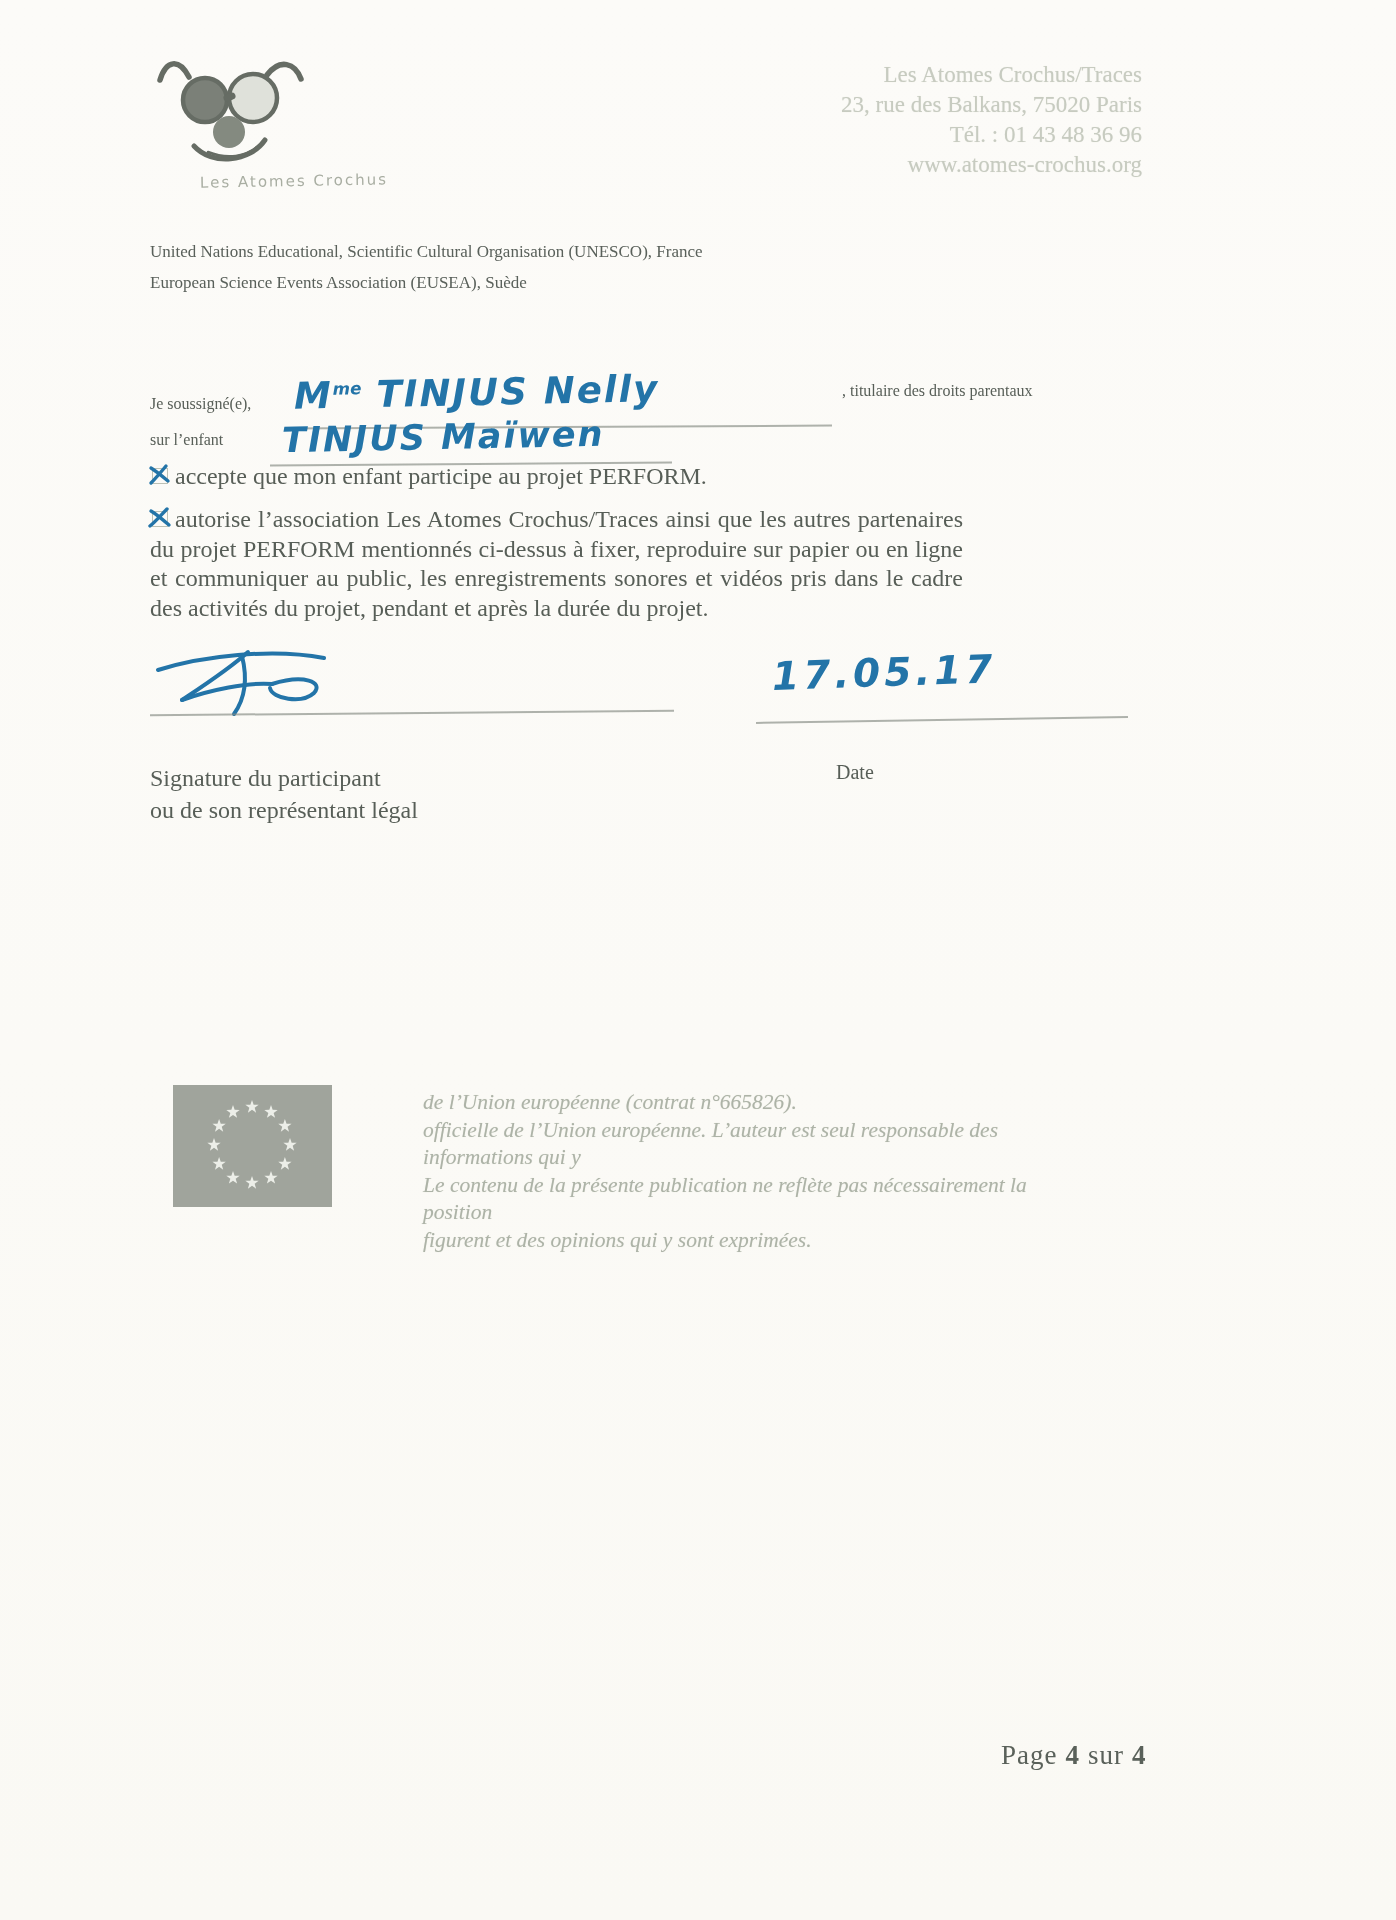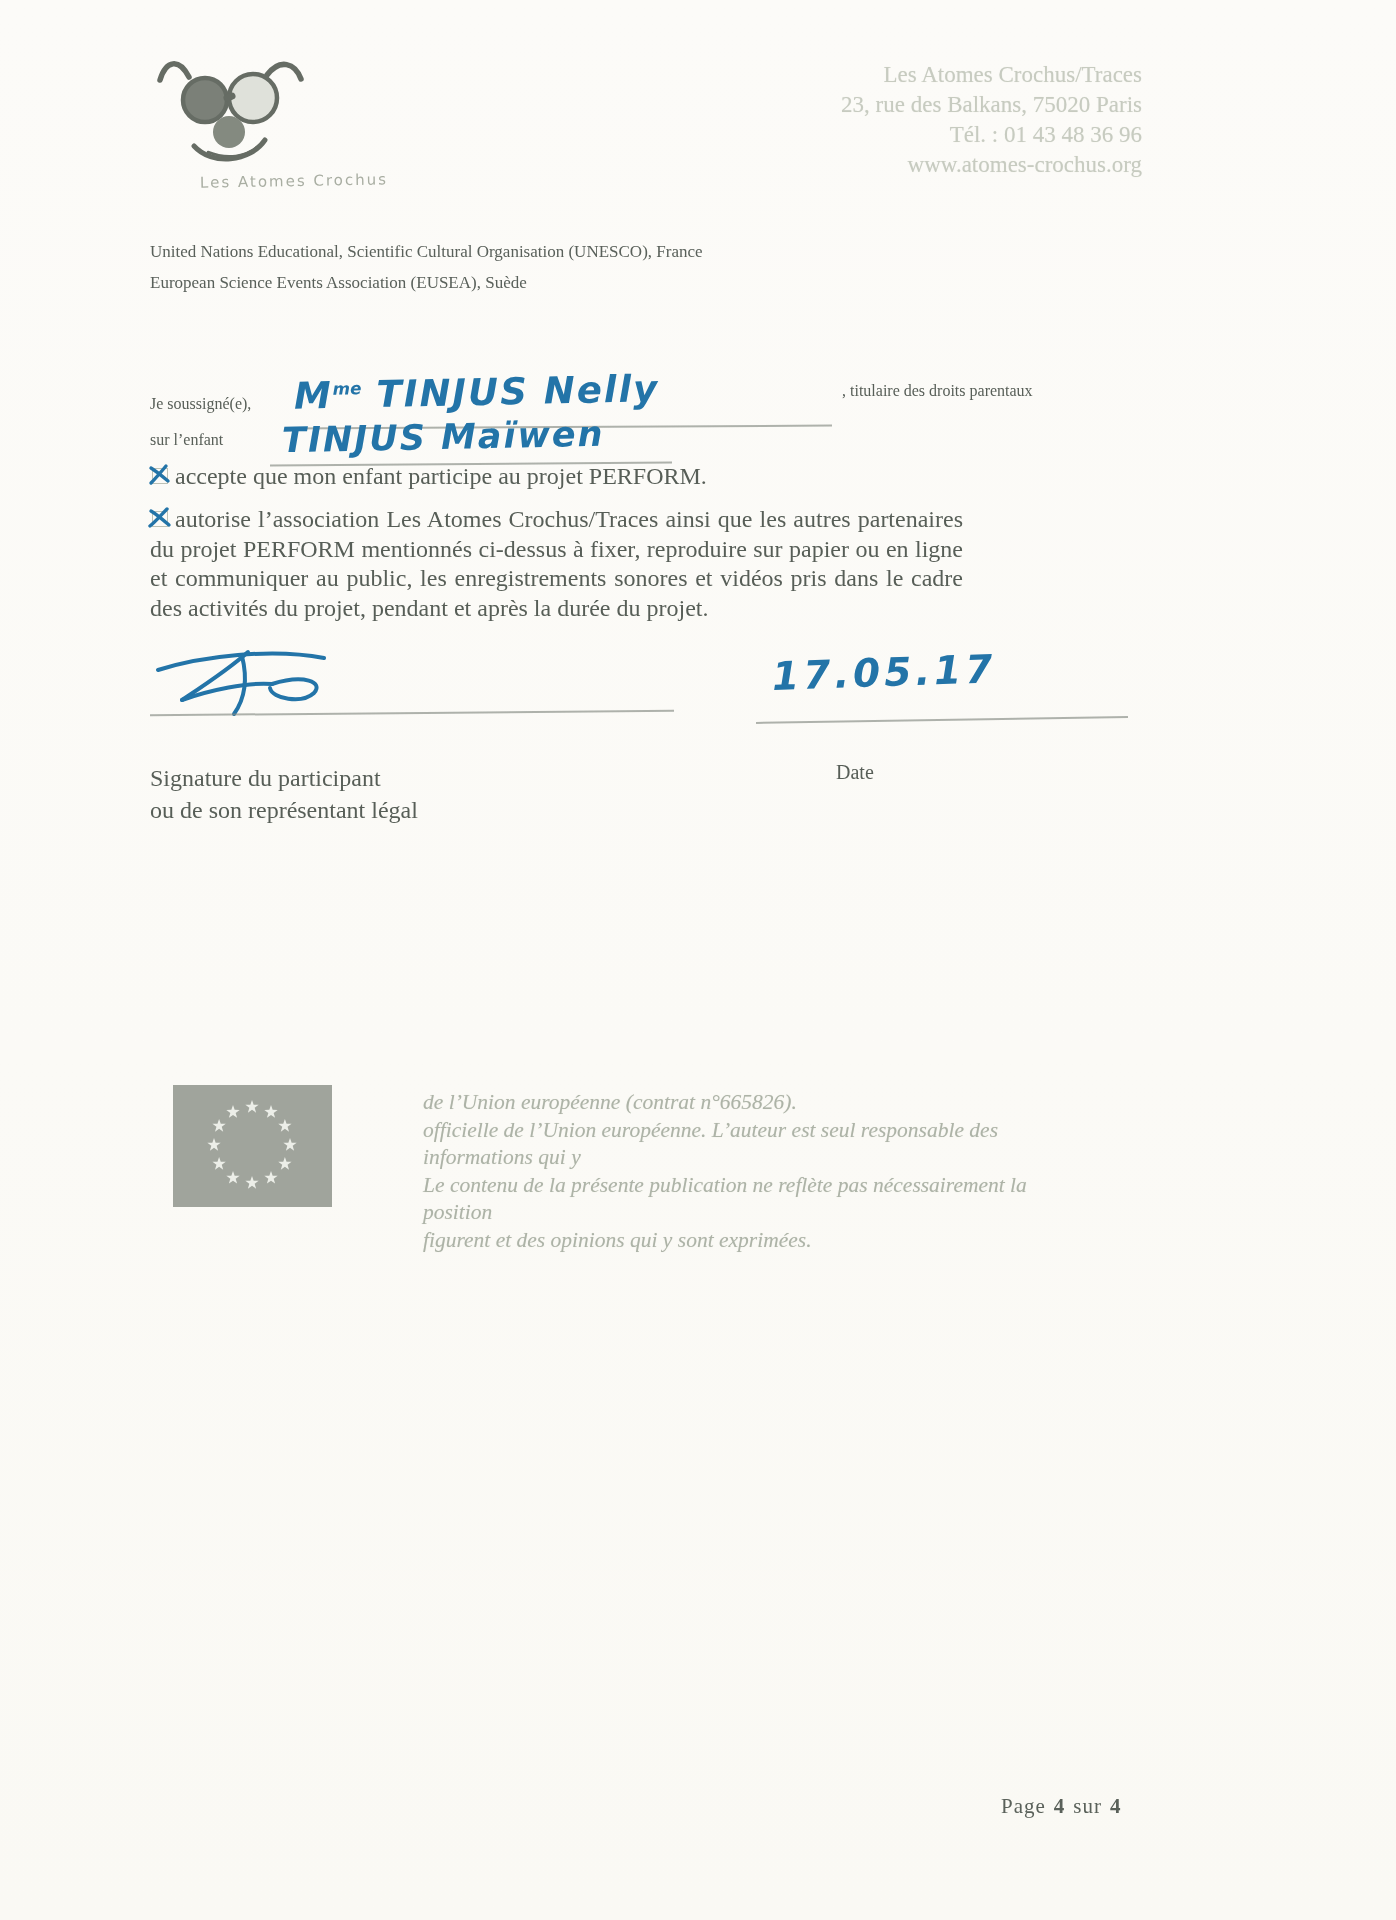--- a/index.html
+++ b/index.html
@@ -62,22 +62,22 @@
   .date-hand{position:absolute;left:772px;top:650px;}
   
   .eu-flag{position:absolute;left:173px;top:1085px;}
   .eu-note{
     position:absolute;left:423px;top:1089px;width:650px;
     font-size:21.5px;line-height:27.6px;font-style:italic;
     color:#adb3a7;text-shadow:0 0 1px #dfe1d8;
   }
   
   .page-footer{
-    position:absolute;left:1001px;top:1794px;
-    font-size:21px;color:#5a615a;letter-spacing:1px;
+    position:absolute;left:1001px;top:1740px;
+    font-size:27px;color:#5a615a;letter-spacing:1px;
   }
   .page-footer b{font-weight:700;}
   .sp{display:inline-block;width:8px;}
 </style>
 </head>
 <body>
 
 <div class="page">
 
   <svg class="logo" width="162" height="118" viewBox="0 0 162 118">

